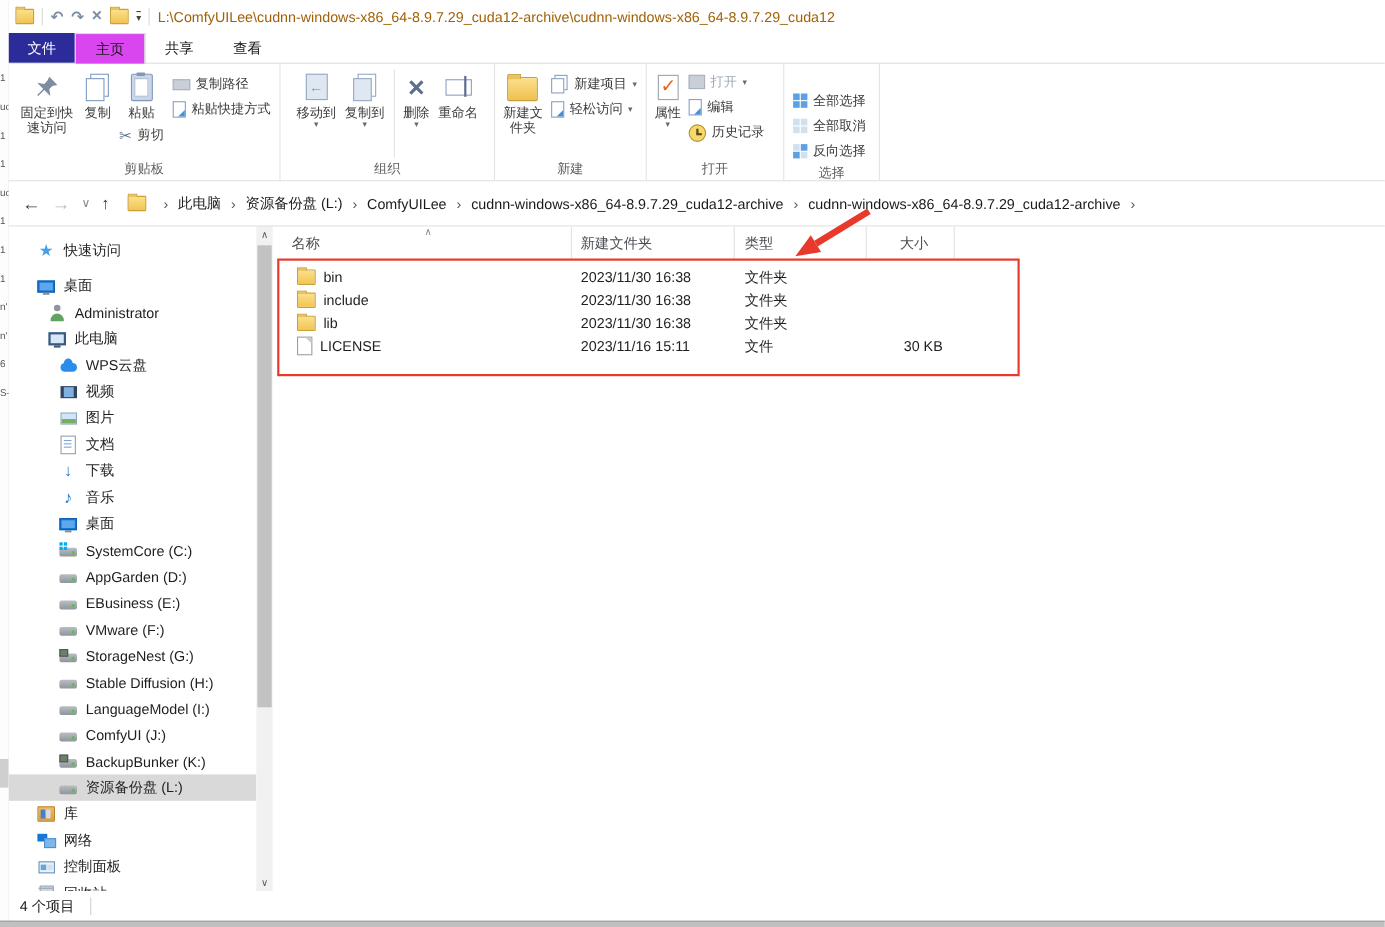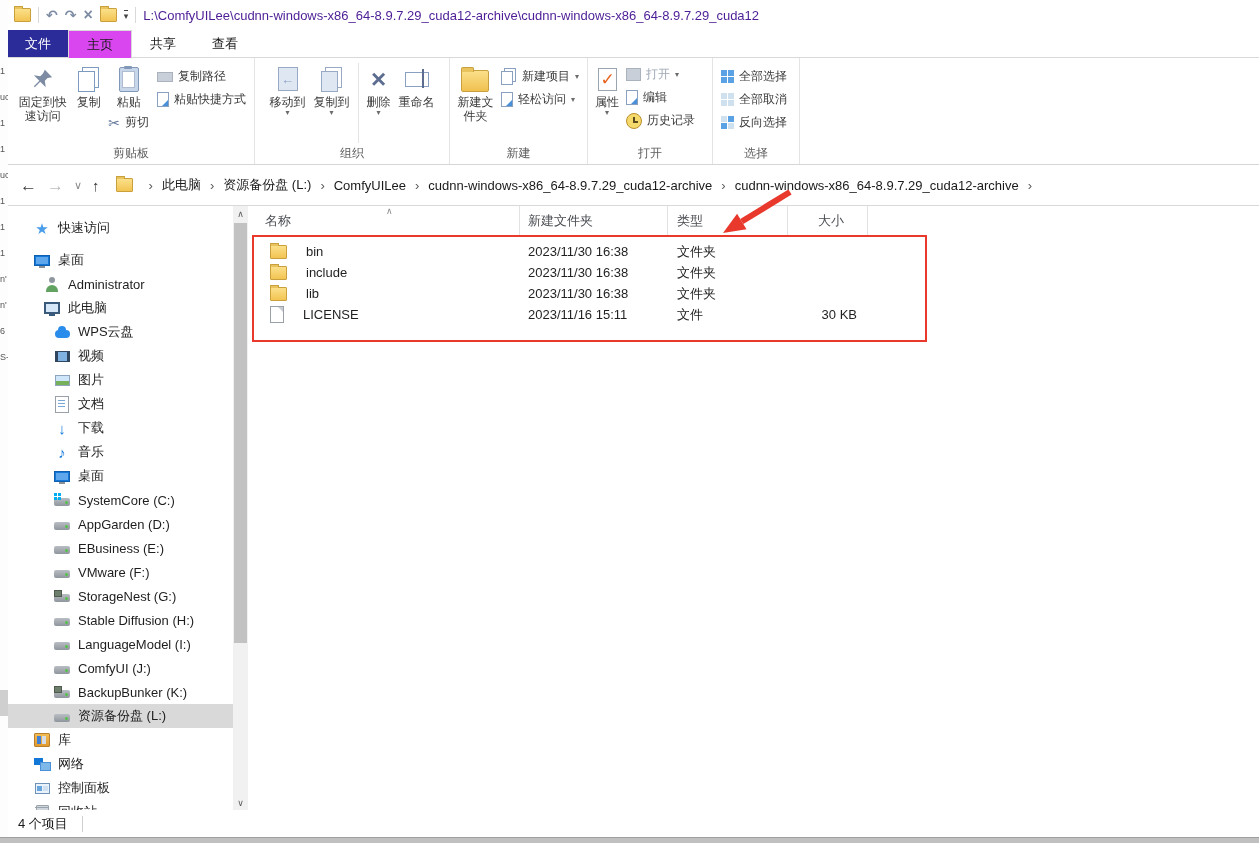--- a/index.html
+++ b/index.html
@@ -7,21 +7,21 @@
          font-family:"Liberation Sans","DejaVu Sans",sans-serif;font-size:13px;color:#1e1e1e;}
   
   .sliver{position:absolute;left:0;top:0;width:8px;height:843px;background:#fdfdfd;border-right:1px solid #c9c9c9;overflow:hidden;}
   .sliver .frag{position:absolute;left:0;top:58px;width:8px;font-size:9px;line-height:26px;color:#555;white-space:pre-line;overflow:hidden;}
   .sliver .blk{position:absolute;left:0;top:690px;width:8px;height:26px;background:#cfcfcf;}
   
   .tbar{position:absolute;left:8px;top:0;width:1251px;height:30px;display:flex;align-items:center;gap:7px;padding-left:6px;box-sizing:border-box;background:#fff;}
   .tsep{width:1px;height:16px;background:#d9d9d9;}
   .tglyph{font-size:14px;color:#7d8ca3;font-weight:bold;line-height:1;}
   .tcaret{font-size:9px;color:#444;line-height:1;border-top:1px solid #444;padding-top:1px;}
-  .tpath{font-size:13px;color:#4c1d95;white-space:nowrap;}
+  .tpath{font-size:13px;color:#a16207;white-space:nowrap;}
   
   .tabs{position:absolute;left:8px;top:30px;width:1251px;height:28px;display:flex;align-items:stretch;border-bottom:1px solid #d9d9d9;box-sizing:border-box;background:#fff;}
   .tab{display:flex;align-items:center;justify-content:center;padding:0 18px;font-size:13px;color:#1a1a1a;cursor:default;}
   .tab.file{background:#2b2b9a;color:#fff;width:60px;padding:0;box-sizing:border-box;}
   .tab.active{background:#d946ef;border:1px solid #d9d9d9;border-bottom:none;margin-bottom:-1px;}
   
   .ribbon{position:absolute;left:8px;top:58px;width:1251px;height:107px;background:#fff;border-bottom:1px solid #d6d6d6;box-sizing:border-box;display:flex;}
   .rgroup{display:flex;flex-direction:column;border-right:1px solid #e4e4e4;box-sizing:border-box;}
   .rgc{flex:1;display:flex;align-items:flex-start;padding:3px 4px 0 4px;}
   .glabel{height:19px;text-align:center;color:#5d5d5d;font-size:12px;line-height:16px;}
@@ -125,21 +125,21 @@
   .files{position:absolute;left:248px;top:206px;width:1011px;height:604px;background:#fff;}
   .fhead{position:relative;height:29px;display:grid;grid-template-columns:272px 148px 120px 80px 1fr;align-items:center;color:#4a4d52;font-size:13px;}
   .fhead .hc{position:relative;height:100%;display:flex;align-items:center;border-right:1px solid #e2e2e2;box-sizing:border-box;}
   .fhead .hc:nth-child(1){padding-left:17px;}
   .fhead .hc:nth-child(2){padding-left:8px;}
   .fhead .hc:nth-child(3){padding-left:9px;}
   .fhead .hc:nth-child(4){padding-left:7px;margin-left:23px;}
   .fhead .hc:nth-child(5){border-right:none;}
   .sort{position:absolute;left:138px;top:0px;font-size:9px;color:#8a8a8a;}
   .frow{height:21px;display:grid;grid-template-columns:272px 148px 120px 80px 1fr;align-items:center;font-size:13px;color:#211f1f;}
-  .frow .nc{display:flex;align-items:center;gap:19px;padding-left:22px;}
+  .frow .nc{display:flex;align-items:center;gap:7px;padding-left:22px;}
   .frow .dc{padding-left:8px;} .frow .tc{padding-left:9px;}
   .frow .zc{text-align:right;padding-right:11px;}
   .frows{padding-top:6px;}
   
   .redbox{position:absolute;left:252px;top:235px;width:675px;height:107px;border:2px solid #e8392c;box-sizing:border-box;pointer-events:none;}
   .arrow{position:absolute;left:700px;top:180px;pointer-events:none;}
   
   .status{position:absolute;left:8px;top:810px;width:1251px;height:27px;display:flex;align-items:center;background:#fff;padding-left:10px;box-sizing:border-box;font-size:13px;color:#1a1a1a;}
   .status .sdiv{width:1px;height:16px;background:#d0d0d0;margin-left:14px;}
   .bstrip{position:absolute;left:0;top:837px;width:1259px;height:6px;background:#c0c0c0;border-top:1px solid #9f9f9f;box-sizing:border-box;}
@@ -308,21 +308,21 @@
             <span class="ic i-hist"></span>
             <span>历史记录</span>
           </div>
         </div>
       </div>
       <div class="glabel">打开</div>
     </div>
 
     <div class="rgroup" style="width:87px">
       <div class="rgc">
-        <div class="rcol" style="margin-top:4px">
+        <div class="rcol" style="margin-top:19px">
           <div class="smallbtn">
             <span class="ic i-grid all"></span>
             <span>全部选择</span>
           </div>
           <div class="smallbtn">
             <span class="ic i-grid none"></span>
             <span>全部取消</span>
           </div>
           <div class="smallbtn">
             <span class="ic i-grid inv"></span>

